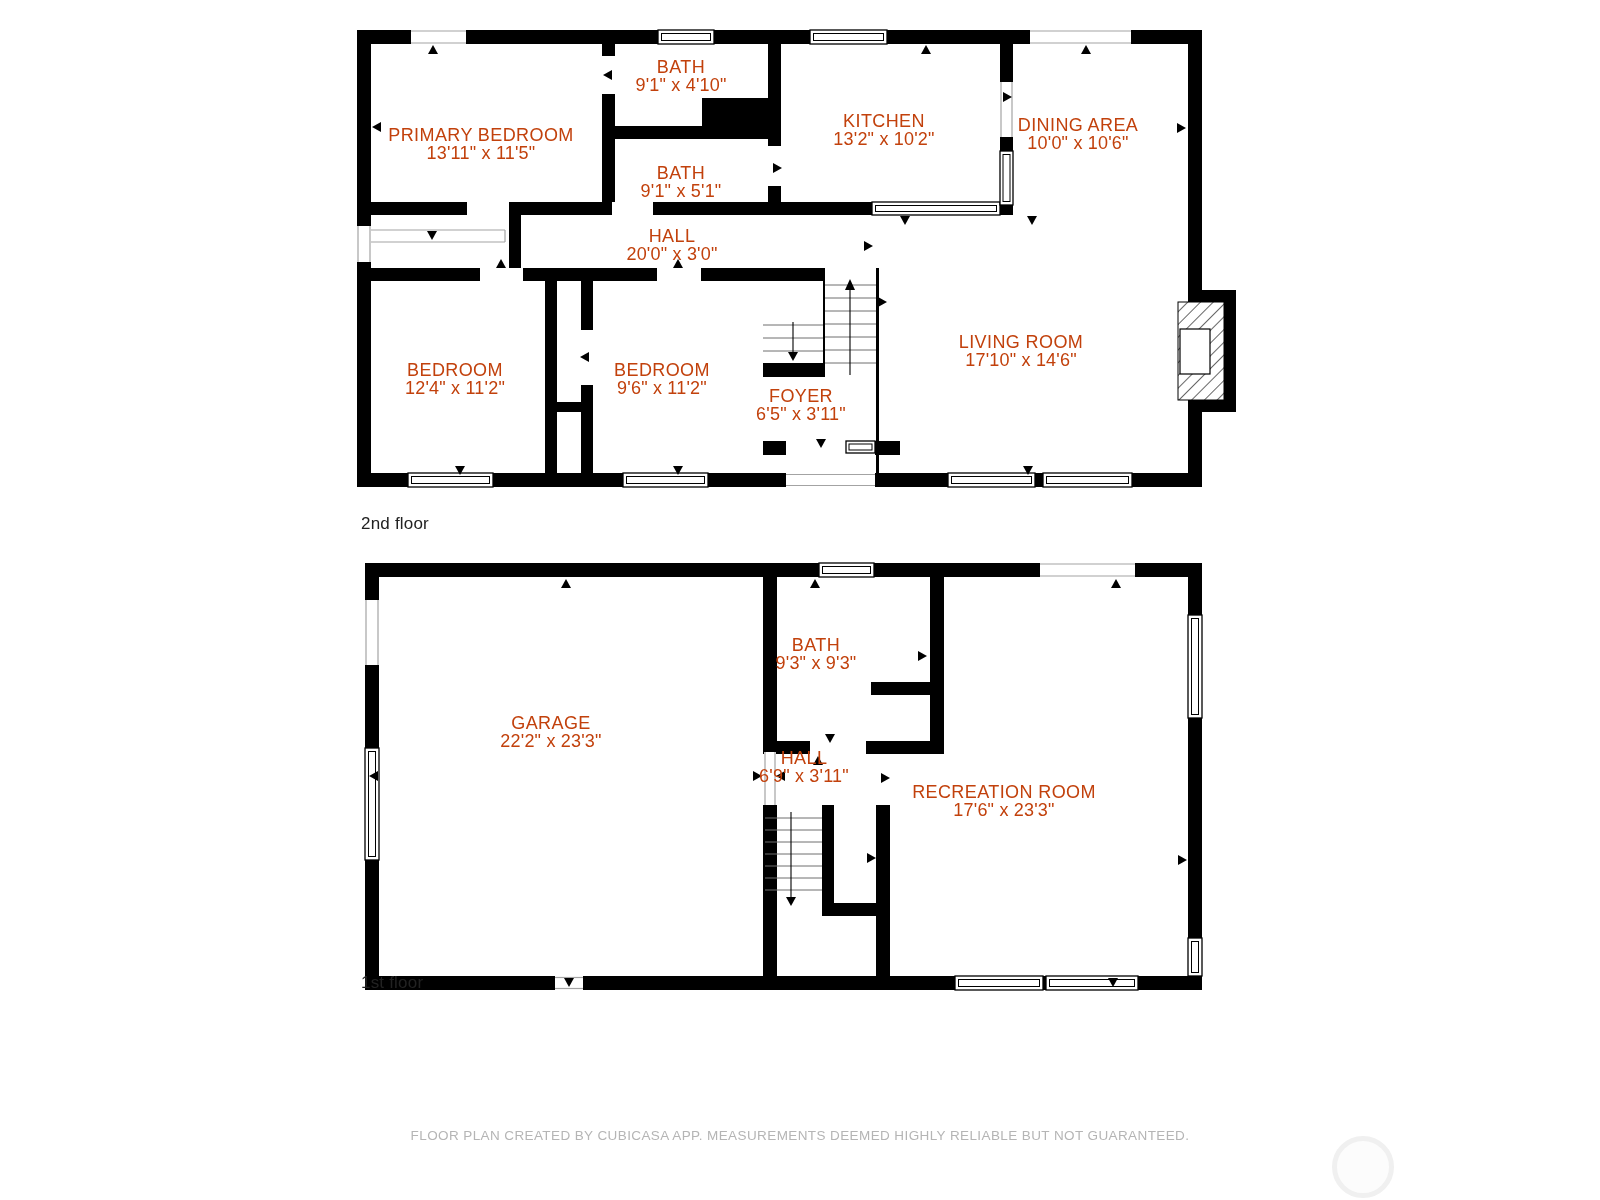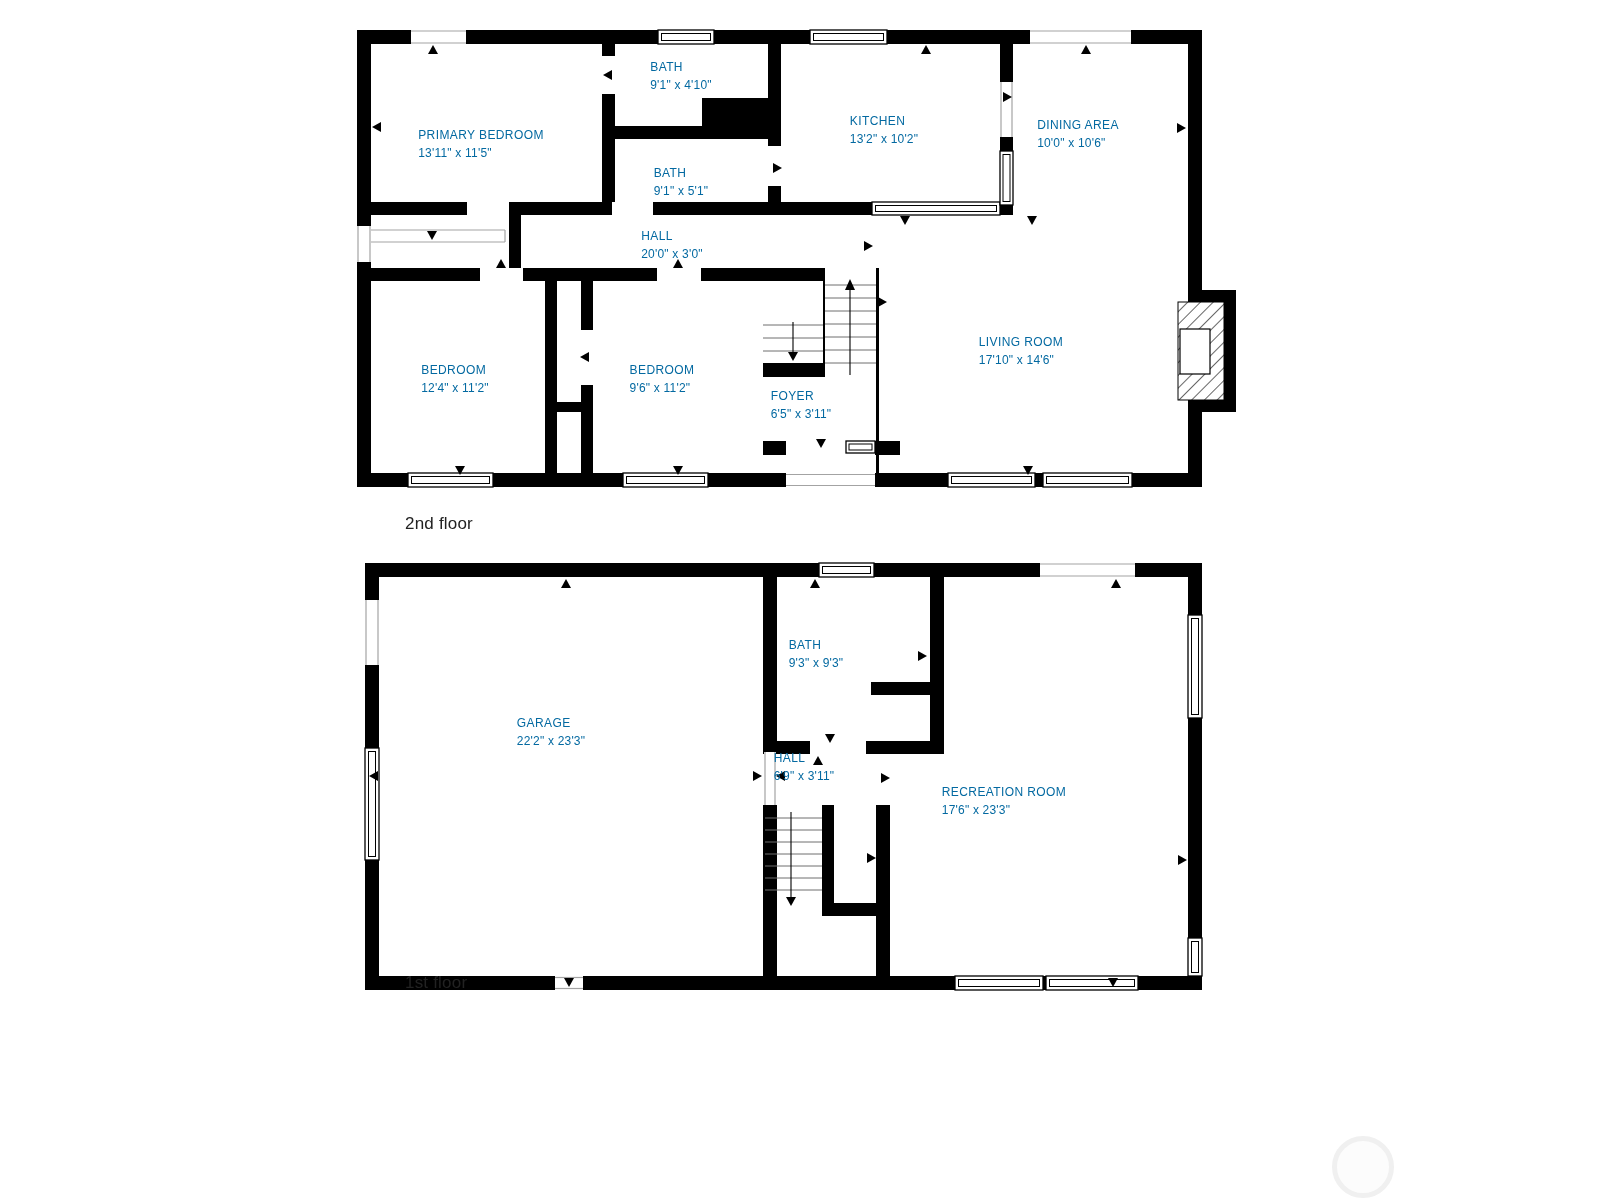--- a/index.html
+++ b/index.html
@@ -6,24 +6,24 @@
   .canvas{position:relative;width:1600px;height:1200px;background:#fff;overflow:hidden;
           font-family:"Liberation Sans",sans-serif;}
   .plan-svg{position:absolute;left:0;top:0;}
   .wall{fill:#000;}
   .thinline{stroke:#a3a3a3;stroke-width:1.2;}
   .winbox{fill:#fff;stroke:#000;stroke-width:1.3;}
   .wininner{fill:none;stroke:#000;stroke-width:1;}
   .tread{stroke:#6e6e6e;stroke-width:1;}
   .stairline{stroke:#000;stroke-width:1.1;}
   .marker{fill:#000;}
-  .room-label{position:absolute;transform:translate(-50%,-50%);
-      font-size:12px;line-height:17.5px;color:#0369a1;letter-spacing:.4px;white-space:nowrap;}
+  .room-label{position:absolute;transform:translate(-50%,-50%);text-align:center;
+      font-size:18px;line-height:17.5px;color:#c2410c;letter-spacing:.4px;white-space:nowrap;}
   .room-label .dims{letter-spacing:.2px;}
-  .floor-label{position:absolute;font-size:17px;color:#222;letter-spacing:.2px;margin-left:44px;}
+  .floor-label{position:absolute;font-size:17px;color:#222;letter-spacing:.2px;}
   .footer-note{position:absolute;left:0;right:0;top:1128px;text-align:center;
       font-size:13.5px;letter-spacing:.4px;color:#b5b5b5;}
   .watermark{position:absolute;left:1332px;top:1136px;width:52px;height:52px;border-radius:50%;
       border:5px solid #f0f0f0;background:#fcfcfc;}
 </style>
 </head>
 <body>
 
 <div class="canvas">
 
@@ -385,16 +385,17 @@
   <div class="dims">6'9" x 3'11"</div>
 </div>
 <div class="room-label" style="left:1004px;top:801px">
   <div>RECREATION ROOM</div>
   <div class="dims">17'6" x 23'3"</div>
 </div>
 
 <div class="floor-label" style="left:361px;top:514px">2nd floor</div>
 <div class="floor-label" style="left:361px;top:973px">1st floor</div>
 
+<div class="footer-note">FLOOR PLAN CREATED BY CUBICASA APP. MEASUREMENTS DEEMED HIGHLY RELIABLE BUT NOT GUARANTEED.</div>
 
 <div class="watermark"></div>
 
 </div>
 
 </body></html>

